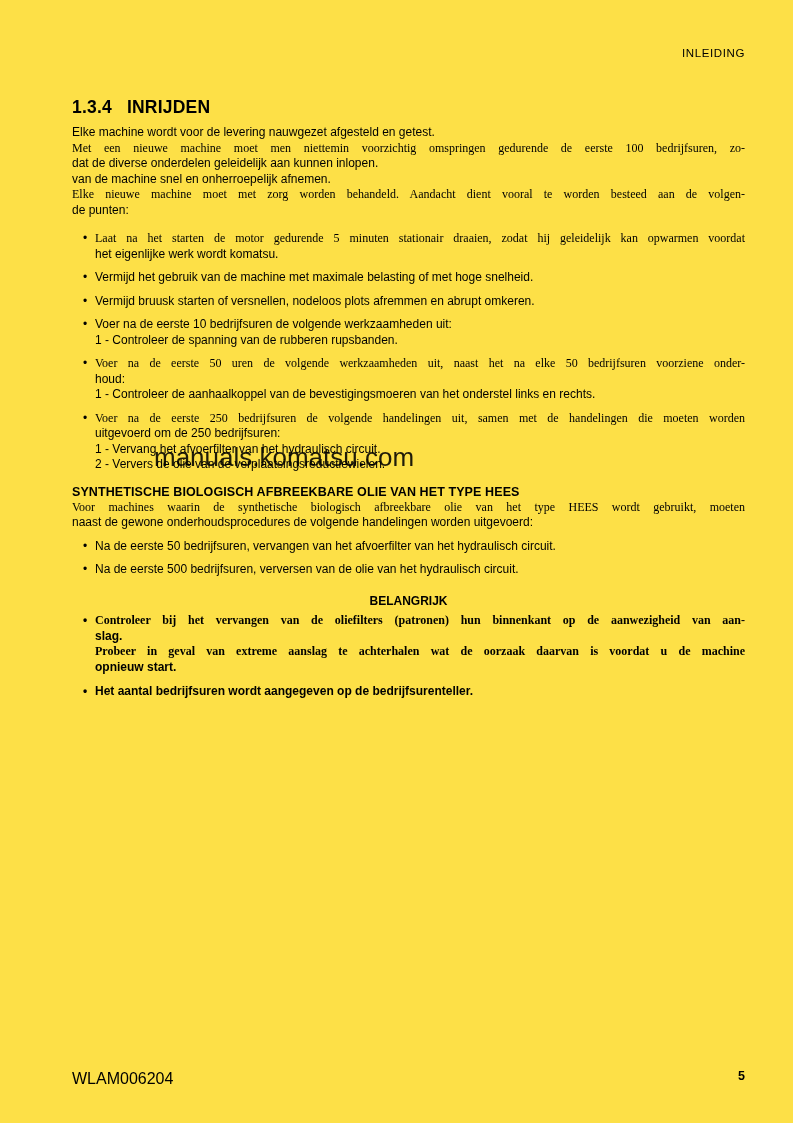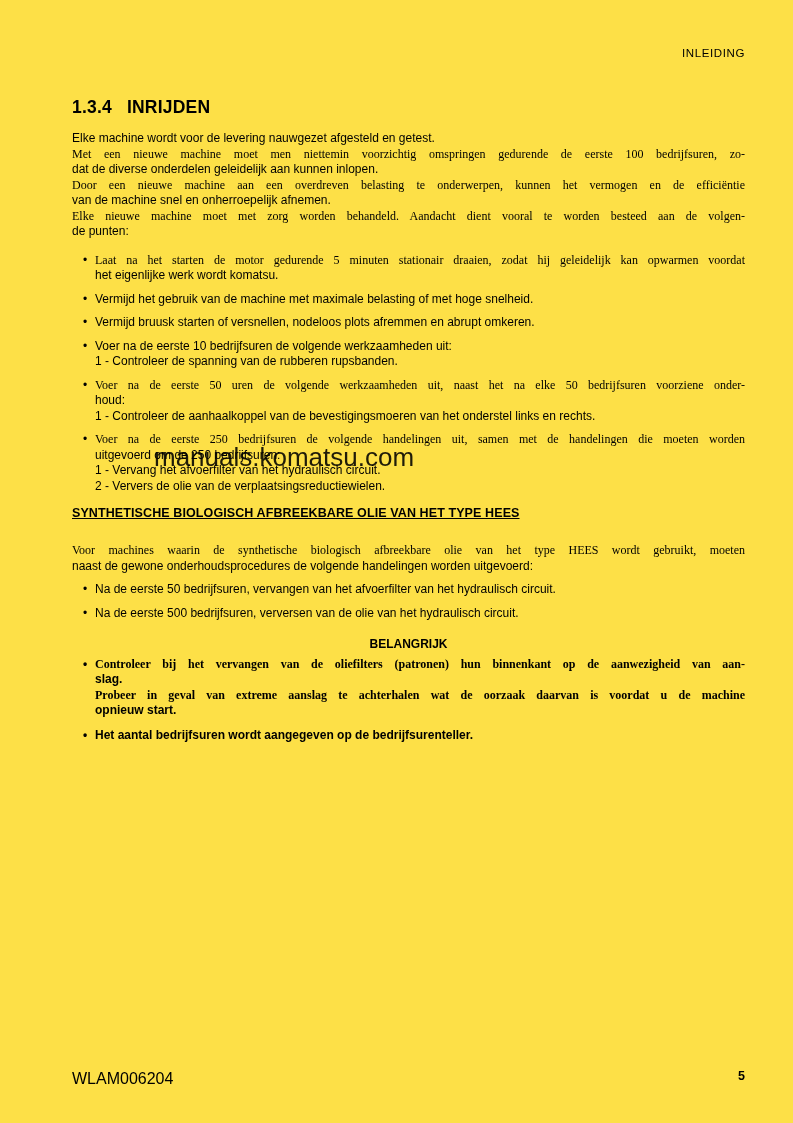--- a/index.html
+++ b/index.html
@@ -26,21 +26,21 @@
   .content {
     position: absolute;
     left: 72px;
     top: 97px;
     width: 673px;
   }
   .h1 {
     font-size: 17.5px;
     font-weight: bold;
     letter-spacing: 0.2px;
-    margin: 0 0 13px 0;
+    margin: 0 0 7px 0;
     line-height: 21px;
   }
   .h1 .sec-num { margin-right: 15px; }
   .ln {
     font-size: 12px;
     line-height: 15.5px;
   }
   .fill {
     text-align: justify;
     text-align-last: justify;
@@ -56,23 +56,22 @@
     box-sizing: border-box;
     padding-left: 11px;
     font-size: 12px;
     line-height: 15.5px;
   }
   .btxt { flex: 1; min-width: 0; }
   .h2 {
     font-size: 12.5px;
     font-weight: bold;
     line-height: 16px;
-    margin: 11px 0 22px 0;
+    margin: 11px 0 0 0;
     letter-spacing: 0.1px;
-    text-decoration: underline;
   }
   .h3 {
     font-size: 12px;
     font-weight: bold;
     line-height: 15.5px;
     margin: 16px 0 0 0;
     text-align: center;
   }
   .bold-sect .ln, .bold-sect .dot { font-weight: bold; }
   .bold-sect .bullet { margin-top: 4px; }
@@ -111,21 +110,20 @@
   <div class="content">
 
     <div class="h1">
       <span class="sec-num">1.3.4</span><span>INRIJDEN</span>
     </div>
 
     <div>
       <div class="ln">Elke machine wordt voor de levering nauwgezet afgesteld en getest.</div>
       <div class="ln fill">Met een nieuwe machine moet men niettemin voorzichtig omspringen gedurende de eerste 100 bedrijfsuren, zo-</div>
       <div class="ln">dat de diverse onderdelen geleidelijk aan kunnen inlopen.</div>
-      <div class="ln fill">Door een nieuwe machine aan een overdreven belasting te onderwerpen, kunnen het vermogen en de efficiëntie</div>
       <div class="ln">van de machine snel en onherroepelijk afnemen.</div>
       <div class="ln fill">Elke nieuwe machine moet met zorg worden behandeld. Aandacht dient vooral te worden besteed aan de volgen-</div>
       <div class="ln">de punten:</div>
     </div>
 
     <div>
       <div class="bullet first">
         <span class="dot">•</span>
         <div class="btxt">
           <div class="ln fill">Laat na het starten de motor gedurende 5 minuten stationair draaien, zodat hij geleidelijk kan opwarmen voordat</div>

